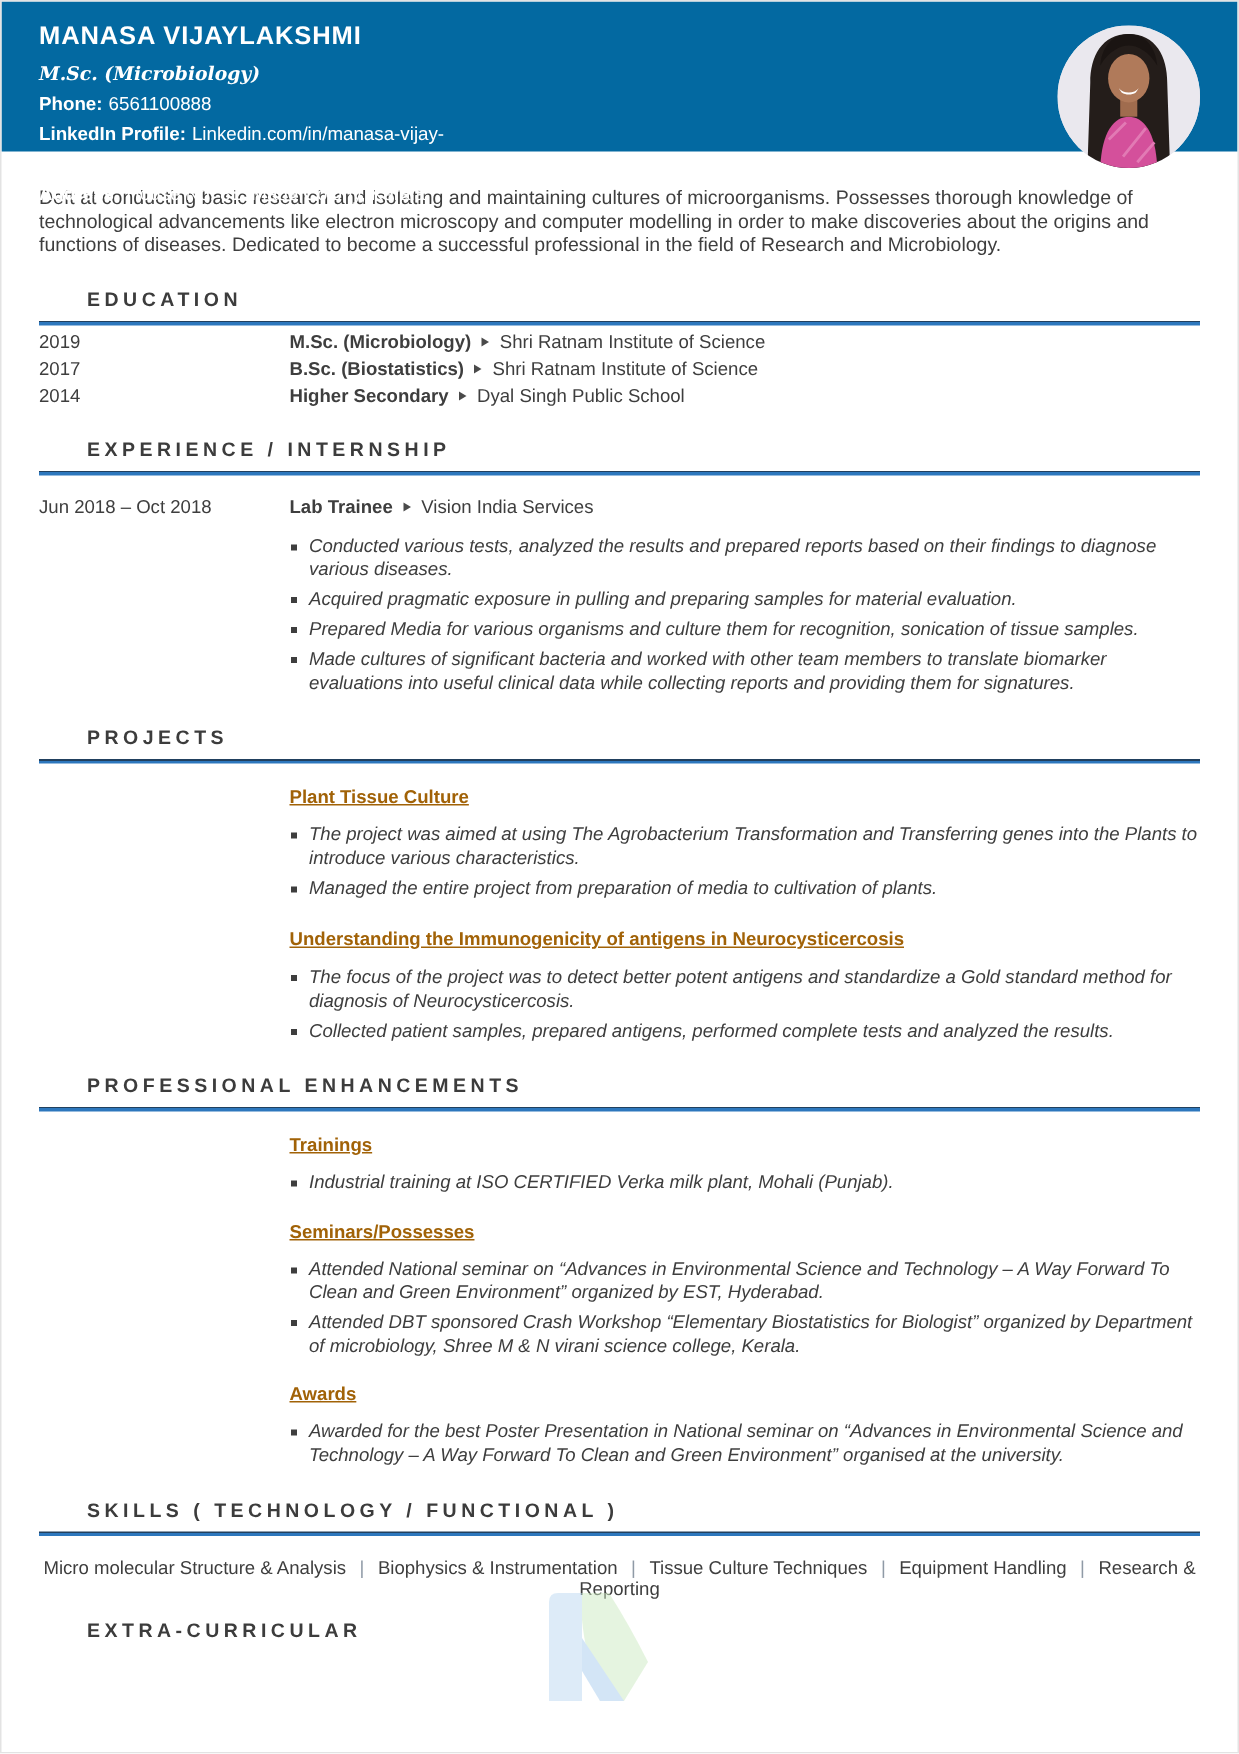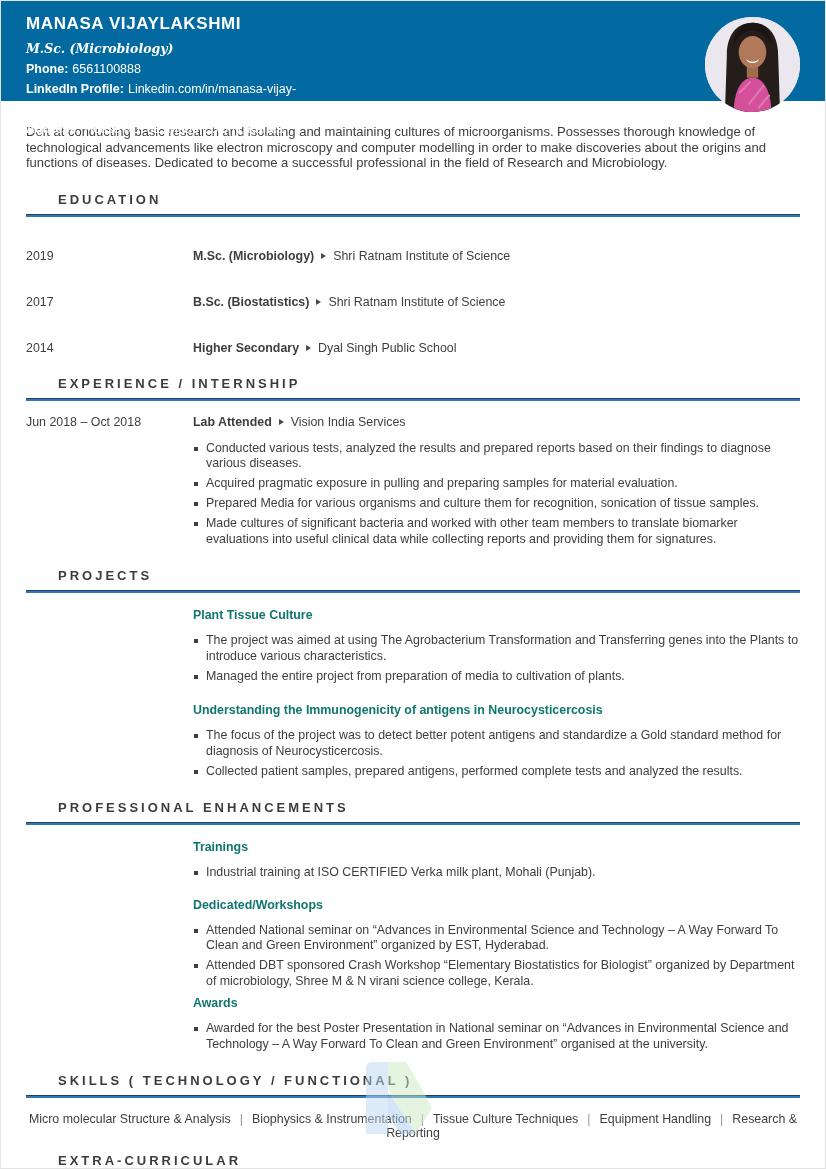--- a/index.html
+++ b/index.html
@@ -31,38 +31,38 @@
 
   .section { margin-top:21px; }
   .sec-head {
     font-size:13px; font-weight:bold; letter-spacing:3px; color:#3c3c3c;
     margin-bottom:7px;
     padding-left:32px;
   }
   .rule { height:3px; background:linear-gradient(to bottom, #21405e 1px, #2d77bd 1px); }
 
   .row2 { display:grid; grid-template-columns:167px 1fr; align-items:baseline; }
-  .edu-row { margin-top:32px; }
+  .edu-row { margin-top:4px; }
   .edu-row:first-of-type { margin-top:14px; }
   .year, .period { font-size:12.4px; color:#3e3e3e; }
   .deg-line { font-size:12.4px; }
   .deg-line b { font-weight:bold; }
   .tri {
     display:inline-block; width:0; height:0; margin:0 7px 1px 7px;
     border-left:5px solid #4a4a4a; border-top:3.5px solid transparent; border-bottom:3.5px solid transparent;
   }
 
   .exp-entry { margin-top:14px; }
   .bullets { margin-top:12px; }
-  .bullet { display:flex; font-size:12.4px; line-height:15.5px; margin-top:4.5px; }
+  .bullet { display:flex; font-size:12.4px; line-height:15.5px; margin-top:4.5px;font-style:italic; }
   .bullet:first-child { margin-top:0; }
   .sq { flex:0 0 auto; width:4px; height:4px; background:#3e3e3e; margin:6px 8px 0 1px; }
 
   .indent { margin-left:167px; }
-  .sub-title { font-size:12.4px; font-weight:bold; color:#0f766e; }
+  .sub-title { font-size:12.4px; font-weight:bold; color:#a16207;text-decoration:underline; }
   .grp { margin-top:15px; }
   .grp .bullets { margin-top:11px; }
 
   .skills-row { margin-top:14px; text-align:center; font-size:12.4px; color:#3e3e3e; }
   .skills-row .sep { color:#8f9aa6; margin:0 9px; }
 
   
   .watermark { position:absolute; left:361px; top:1061px; width:74px; height:72px; opacity:.5; pointer-events:none; }
 </style>
 </head>
@@ -126,21 +126,21 @@
       </div>
     </div>
 
     <div class="section">
       <div class="sec-head">EXPERIENCE / INTERNSHIP</div>
       <div class="rule"></div>
       <div class="row2 exp-entry">
         <div class="period">Jun 2018 – Oct 2018</div>
         <div>
           <div class="deg-line">
-            <b>Lab Attended</b><span class="tri"></span><span>Vision India Services</span>
+            <b>Lab Trainee</b><span class="tri"></span><span>Vision India Services</span>
           </div>
           <div class="bullets">
             <div class="bullet">
                 <span class="sq"></span>
                 <span>Conducted various tests, analyzed the results and prepared reports based on their findings to diagnose various diseases.</span>
               </div>
             <div class="bullet">
                 <span class="sq"></span>
                 <span>Acquired pragmatic exposure in pulling and preparing samples for material evaluation.</span>
               </div>
@@ -194,33 +194,33 @@
       <div class="indent grp">
         <div class="sub-title">Trainings</div>
         <div class="bullets">
           <div class="bullet">
               <span class="sq"></span>
               <span>Industrial training at ISO CERTIFIED Verka milk plant, Mohali (Punjab).</span>
             </div>
         </div>
       </div>
       <div class="indent grp" style="margin-top:17px;">
-        <div class="sub-title">Dedicated/Workshops</div>
+        <div class="sub-title">Seminars/Possesses</div>
         <div class="bullets">
           <div class="bullet">
               <span class="sq"></span>
               <span>Attended National seminar on “Advances in Environmental Science and Technology – A Way Forward To Clean and Green Environment” organized by EST, Hyderabad.</span>
             </div>
           <div class="bullet">
               <span class="sq"></span>
               <span>Attended DBT sponsored Crash Workshop “Elementary Biostatistics for Biologist” organized by Department of microbiology, Shree M &amp; N virani science college, Kerala.</span>
             </div>
         </div>
       </div>
-      <div class="indent grp" style="margin-top:7px;">
+      <div class="indent grp" style="margin-top:17px;">
         <div class="sub-title">Awards</div>
         <div class="bullets">
           <div class="bullet">
               <span class="sq"></span>
               <span>Awarded for the best Poster Presentation in National seminar on “Advances in Environmental Science and Technology – A Way Forward To Clean and Green Environment” organised at the university.</span>
             </div>
         </div>
       </div>
     </div>
 

